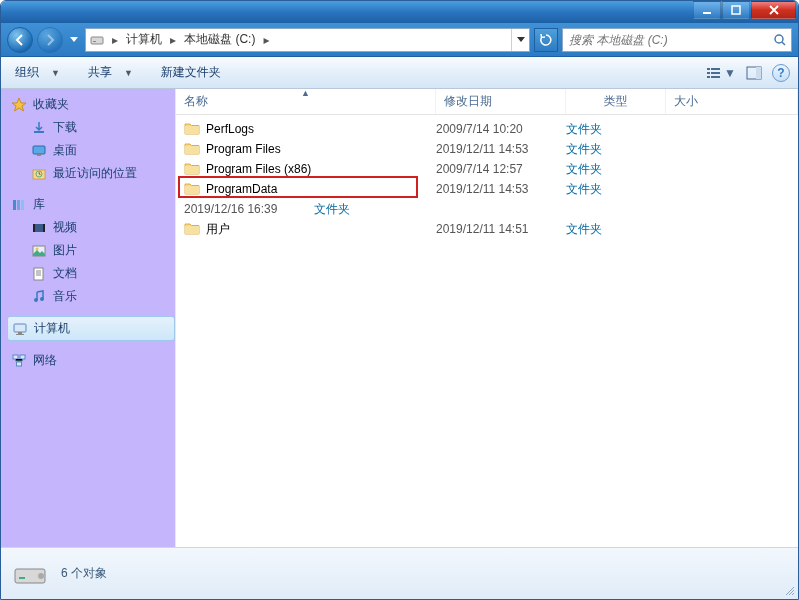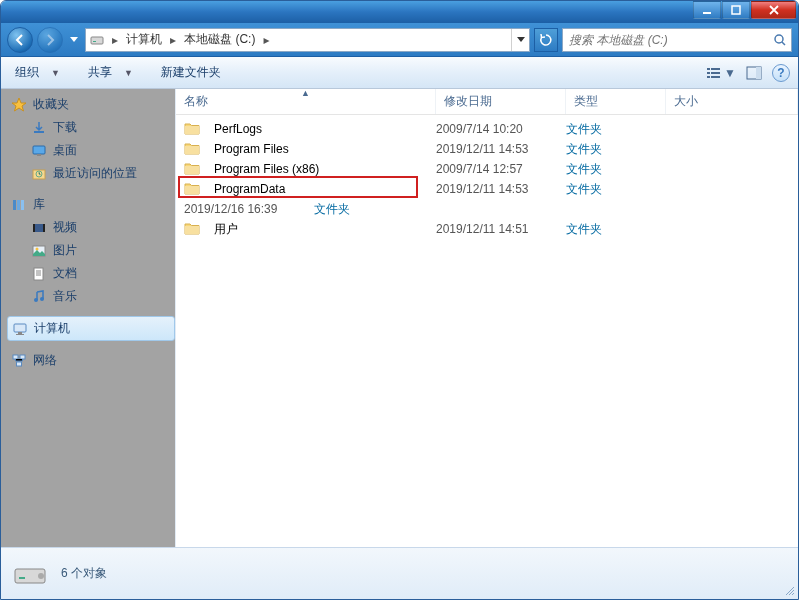--- a/index.html
+++ b/index.html
@@ -31,39 +31,39 @@
 
 .toolbar { height: 32px; background: linear-gradient(to bottom, #f8fbfe 0%, #e4effa 50%, #d5e6f6 100%); border-bottom: 1px solid #b8c8da; display: flex; align-items: center; padding: 0 8px; gap: 16px; color: #1a3e6a; }
 .toolitem { display: flex; align-items: center; gap: 12px; cursor: default; padding: 4px 6px; }
 .toolitem .dd { font-size: 9px; color: #556; }
 .toolbar-right { margin-left: auto; display: flex; align-items: center; gap: 10px; }
 .viewopt { display: flex; align-items: center; gap: 2px; color: #4a6a90; }
 .help { color: #3a7ac0; font-weight: bold; width: 18px; height: 18px; border-radius: 50%; border: 1px solid #6a9ad0; display: flex; align-items: center; justify-content: center; background: linear-gradient(to bottom,#eaf4ff,#c5e0f8); }
 
 
 .body { flex: 1; display: flex; overflow: hidden; }
-.sidebar { width: 175px; background: #a3a3a3; border-right: 1px solid #e1eaf4; overflow-y: auto; padding: 4px 0 4px 6px; }
+.sidebar { width: 175px; background: #c4b5fd; border-right: 1px solid #e1eaf4; overflow-y: auto; padding: 4px 0 4px 6px; }
 .sgroup { margin-bottom: 8px; }
 .sgroup-title { display: flex; align-items: center; gap: 6px; padding: 3px 4px; color: #1a3e6a; }
 .sitem { display: flex; align-items: center; gap: 6px; padding: 3px 4px 3px 24px; color: #1a3e6a; cursor: default; }
 .sitem.active { background: linear-gradient(to bottom,#e5f1fb,#cde7fa); border: 1px solid #a0c8ea; border-radius: 3px; margin-left: 18px; padding-left: 5px; }
 .sicon16 { width: 16px; height: 16px; display: flex; align-items: center; justify-content: center; }
 
 
 .main { flex: 1; display: flex; flex-direction: column; background: #fff; }
 .columns { height: 26px; display: flex; border-bottom: 1px solid #e5e5e5; }
 .col { display: flex; align-items: center; padding: 0 8px; color: #4a6a90; border-right: 1px solid #eef2f6; position: relative; }
 .col.name { flex: 0 0 260px; }
 .col.date { flex: 0 0 130px; }
-.col.type { flex: 0 0 100px; }
+.col.type { flex: 0 0 100px; justify-content: center; }
 .col.size { flex: 1; }
 .col .sortind { position: absolute; top: -1px; left: 50%; transform: translateX(-50%); color: #4a6a90; font-size: 9px; }
 .filelist { flex: 1; padding: 4px 0; }
 .frow { display: flex; align-items: center; height: 20px; padding: 0 0 0 8px; cursor: default; position: relative; }
-.frow .fname { flex: 0 0 252px; display: flex; align-items: center; gap: 14px; color: #000; }
+.frow .fname { flex: 0 0 252px; display: flex; align-items: center; gap: 6px; color: #000; }
 .frow .fdate { flex: 0 0 130px; color: #555; }
 .frow .ftype { flex: 0 0 100px; color: #0369a1; }
 .frow .fsize { flex: 1; color: #555; }
 .highlight-box { position: absolute; border: 2px solid #d02020; pointer-events: none; }
 
 
 .status { height: 52px; background: linear-gradient(to bottom,#f2f7fc,#e0ecf8); border-top: 1px solid #c8d8ea; display: flex; align-items: center; padding: 0 10px; gap: 10px; }
 .status-icon { width: 40px; height: 32px; display: flex; align-items: center; justify-content: center; }
 .status-text { color: #3a5a7a; }
 

